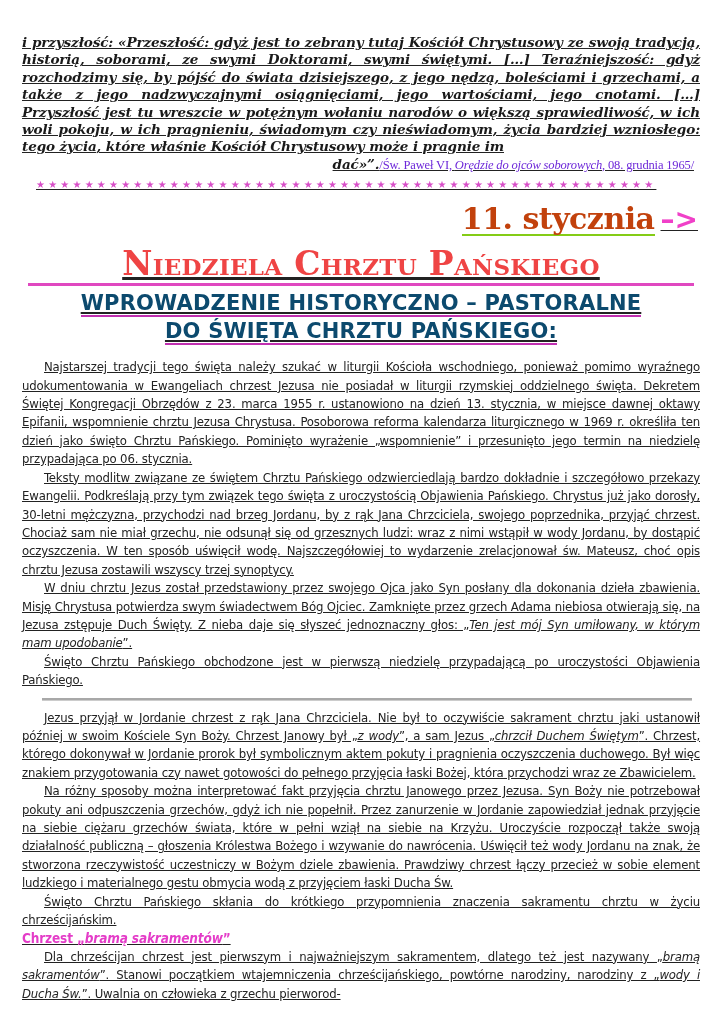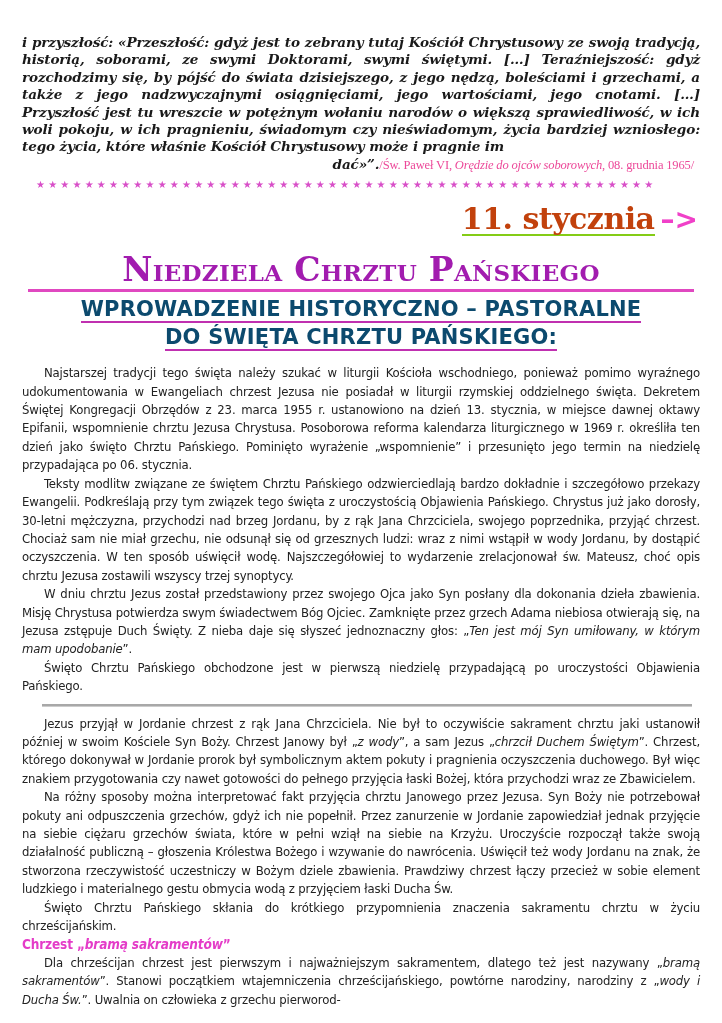--- a/index.html
+++ b/index.html
@@ -1,30 +1,30 @@
 <!DOCTYPE html>
 <html><head>
   <meta charset="utf-8">
   <style>
     html, body { margin: 0; padding: 0; background: #ffffff; }
     body { width: 722px; height: 1023px; overflow: hidden; position: relative; color: #222; }
-    .page { position: absolute; left: 22px; top: 34px; width: 678px; }
+    .page { position: absolute; left: 22px; top: 34px; width: 678px; text-decoration: underline; }
 
     .quote {
       font-family: "DejaVu Serif", serif;
       font-style: italic; font-weight: bold;
       font-size: 13.6px; line-height: 17.4px;
       text-align: justify; color: #1a1a1a;
       letter-spacing: -0.15px;
     }
     .quote .last { display: flex; justify-content: flex-end; align-items: baseline; }
     .quote .cite {
       font-family: "Liberation Serif", serif;
       font-style: normal; font-weight: normal;
-      font-size: 12.5px; color: #ec4899;
+      font-size: 12.5px; color: #6d28d9;
       margin-right: 6px;
     }
     .quote .cite i { font-style: italic; }
 
     .stars {
       margin: 5px 0 0 14px;
       color: #d84fc8; font-size: 10px; letter-spacing: 3.2px;
       font-family: "DejaVu Sans", sans-serif; line-height: 12px;
       white-space: nowrap; overflow: hidden; width: 660px;
     }
@@ -36,24 +36,24 @@
       border-bottom: 2px solid #84cc16; line-height: 30px;
       display: inline-block;
     }
     .arrow {
       font-family: "DejaVu Sans", sans-serif; font-weight: bold;
       font-size: 28px; color: #f040c8; margin-left: 6px;
     }
 
     .main-title {
       font-family: "DejaVu Serif", serif; font-weight: 900;
-      font-size: 33px; color: #a21caf;
+      font-size: 33px; color: #ef4444;
       text-align: center; line-height: 38px;
       border-bottom: 3px solid #e048c0;
-      margin: 14px 6px 0 6px;
+      margin: 8px 6px 0 6px;
       letter-spacing: 0.3px;
       font-variant: small-caps;
     }
 
     .subtitle {
       font-family: "DejaVu Sans", sans-serif; font-weight: bold;
       font-size: 21px; color: #0c4a6e; text-align: center;
       line-height: 26px; letter-spacing: 0.2px;
     }
     .subtitle span { border-bottom: 2px solid #c030b0; }

